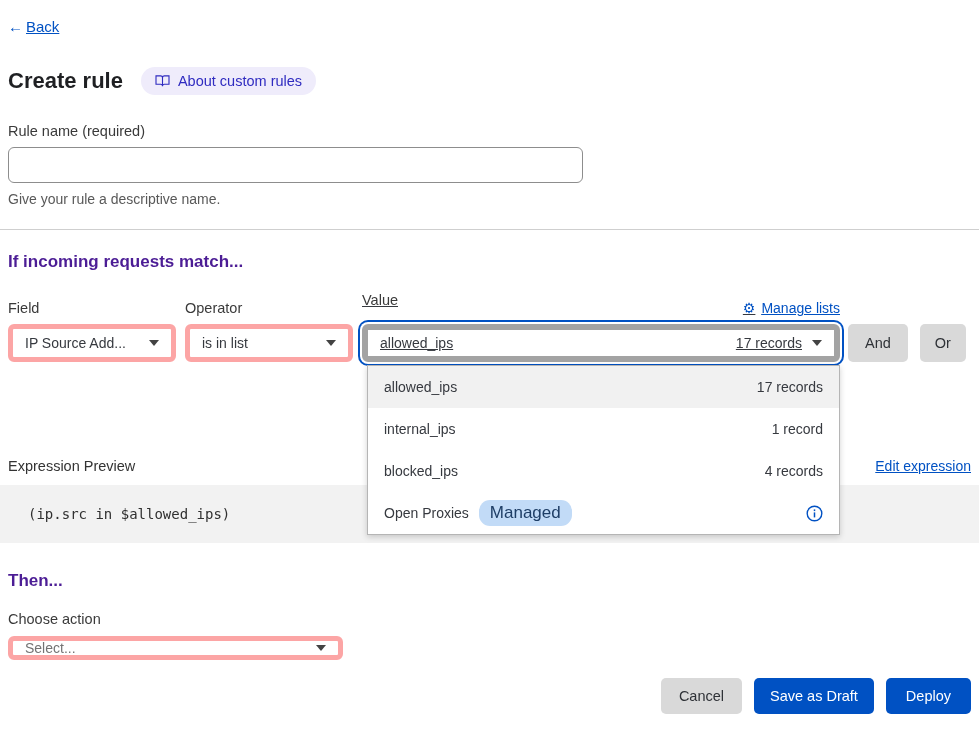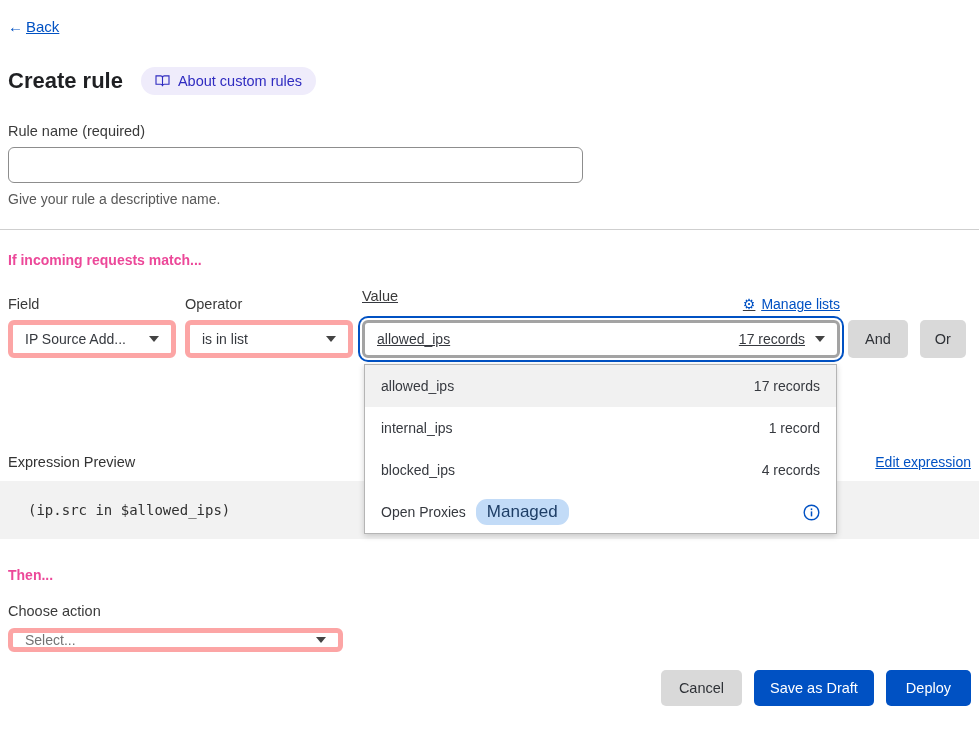--- a/index.html
+++ b/index.html
@@ -37,21 +37,21 @@
   .rule-input {
     margin-top: 8px; width: 575px; height: 36px;
     border: 1px solid #8d8d8d; border-radius: 6px;
     padding: 0 12px; font-size: 14px; font-family: inherit; color: #36393f;
     outline: none; display: block;
   }
   .help-text { margin-top: 8px; font-size: 14px; color: #595959; }
 
   .divider { border: none; border-top: 1px solid #cfcfcf; margin: 22px -8px 0; }
 
-  .section-heading { font-size: 14px; font-weight: 700; color: #ec4899; margin-top: 22px; }
+  .section-heading { font-size: 17px; font-weight: 700; color: #4c1d95; margin-top: 22px; }
 
   
   .match-row { display: flex; align-items: flex-end; margin-top: 20px; }
   .col { flex: none; display: flex; flex-direction: column; }
   .field-col { width: 168px; margin-right: 9px; }
   .operator-col { width: 168px; margin-right: 9px; }
   .value-col { width: 478px; margin-right: 8px; text-decoration: underline; }
   .label-row { display: flex; justify-content: space-between; align-items: flex-end; }
   .col .form-label, .col .label-row { margin-bottom: 8px; }
 
@@ -62,21 +62,21 @@
     padding: 0 12px; font-size: 14px; color: #36393f; cursor: pointer;
     position: relative;
   }
   .select .truncate { white-space: nowrap; overflow: hidden; text-overflow: ellipsis; max-width: 118px; }
   .chevron {
     width: 0; height: 0; flex: none;
     border-left: 5px solid transparent; border-right: 5px solid transparent;
     border-top: 6px solid #434343; margin-left: 10px;
   }
   .select.focused {
-    border: 3px solid #a3a3a3;
+    border: 6px solid #a3a3a3;
     box-shadow: 0 0 0 2px #ffffff, 0 0 0 4px #0051c3;
   }
   .records-wrap { display: flex; align-items: center; }
   .records-count { color: #36393f; }
 
   .manage-link { display: inline-flex; align-items: center; gap: 6px; color: #0051c3; font-size: 14px; text-decoration: none; }
   .manage-link .u { text-decoration: underline; }
   .gear { font-size: 14px; line-height: 1; }
 
   .btn {

